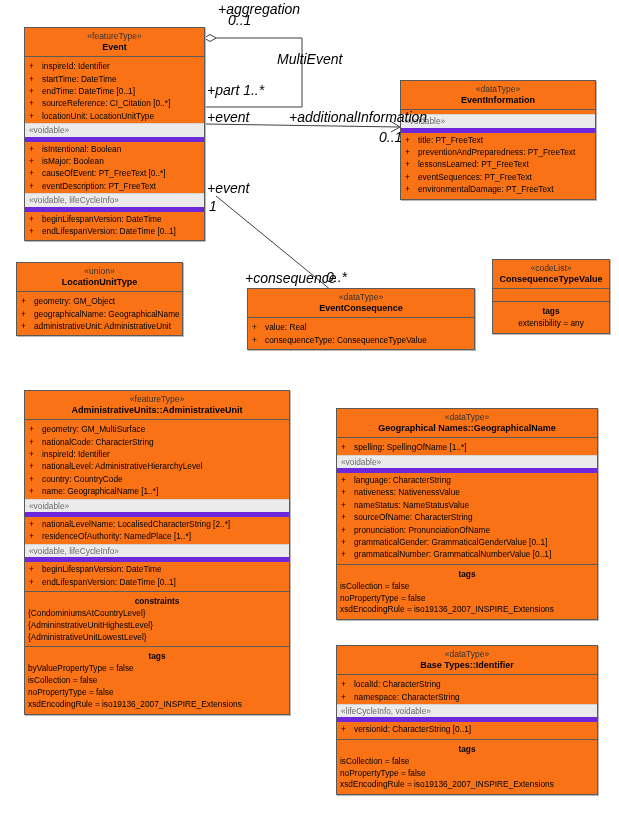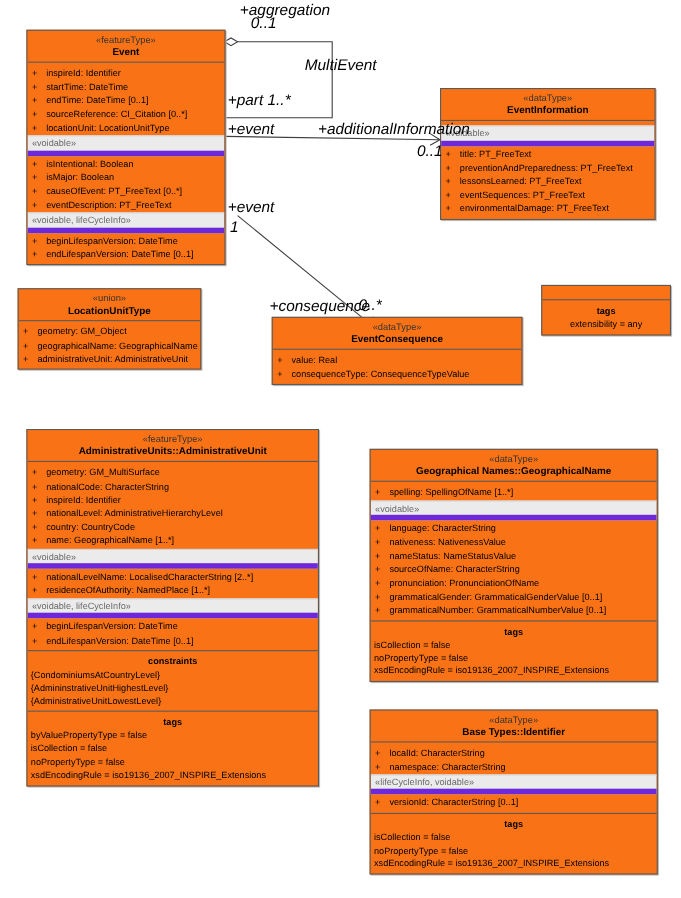--- a/index.html
+++ b/index.html
@@ -254,20 +254,24 @@
           <span class="body">value:  Real</span>
         </div>
       <div class="attr">
           <span class="vis">+</span>
           <span class="body">consequenceType:  ConsequenceTypeValue</span>
         </div>
     </div>
   </div>
 
   <div class="uml-class" style="left:492px; top:259px; width:118px;">
+    <div class="cls-header">
+      <span class="stereo">«codeList»</span>
+      <span class="cls-name">ConsequenceTypeValue</span>
+    </div>
     <div class="compartment empty"></div>
     <div class="compartment">
       <div class="sec-title">tags</div>
       <div class="plain-line" style="text-align:center; padding-left:0;">extensibility = any</div>
     </div>
   </div>
 
   <div class="uml-class" style="left:24px; top:390px; width:266px;">
     <div class="cls-header">
       <span class="stereo">«featureType»</span>

